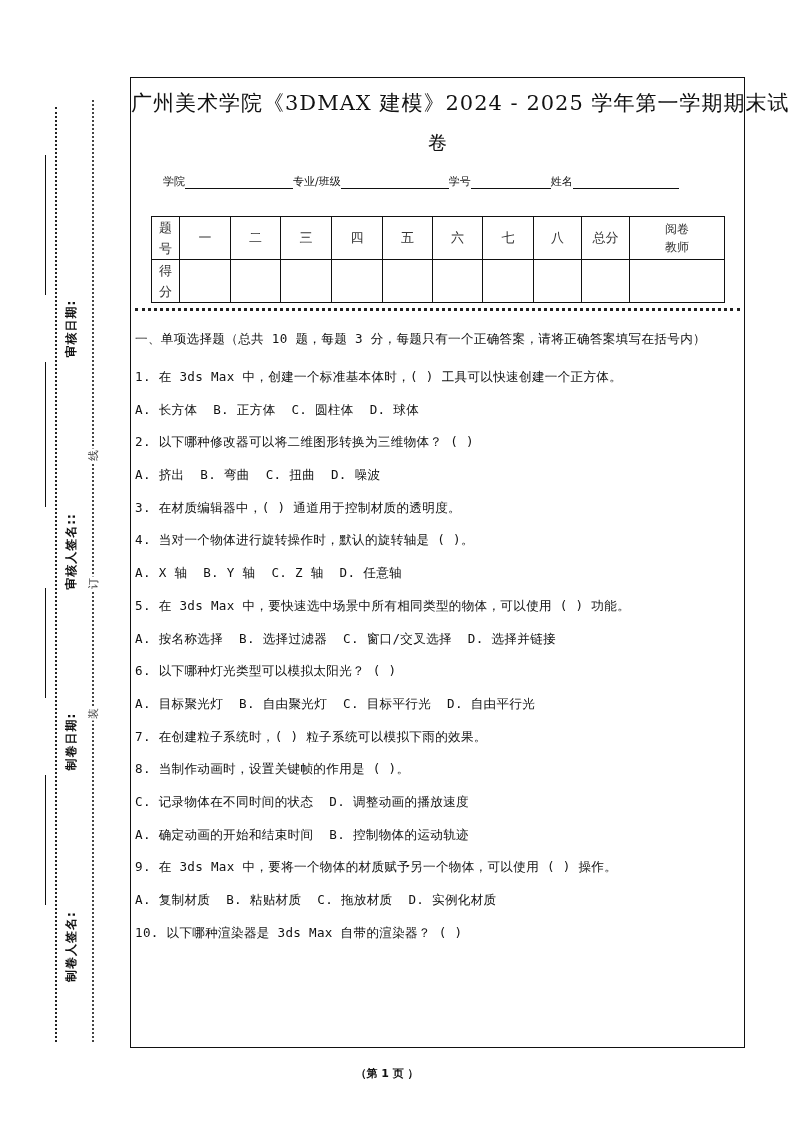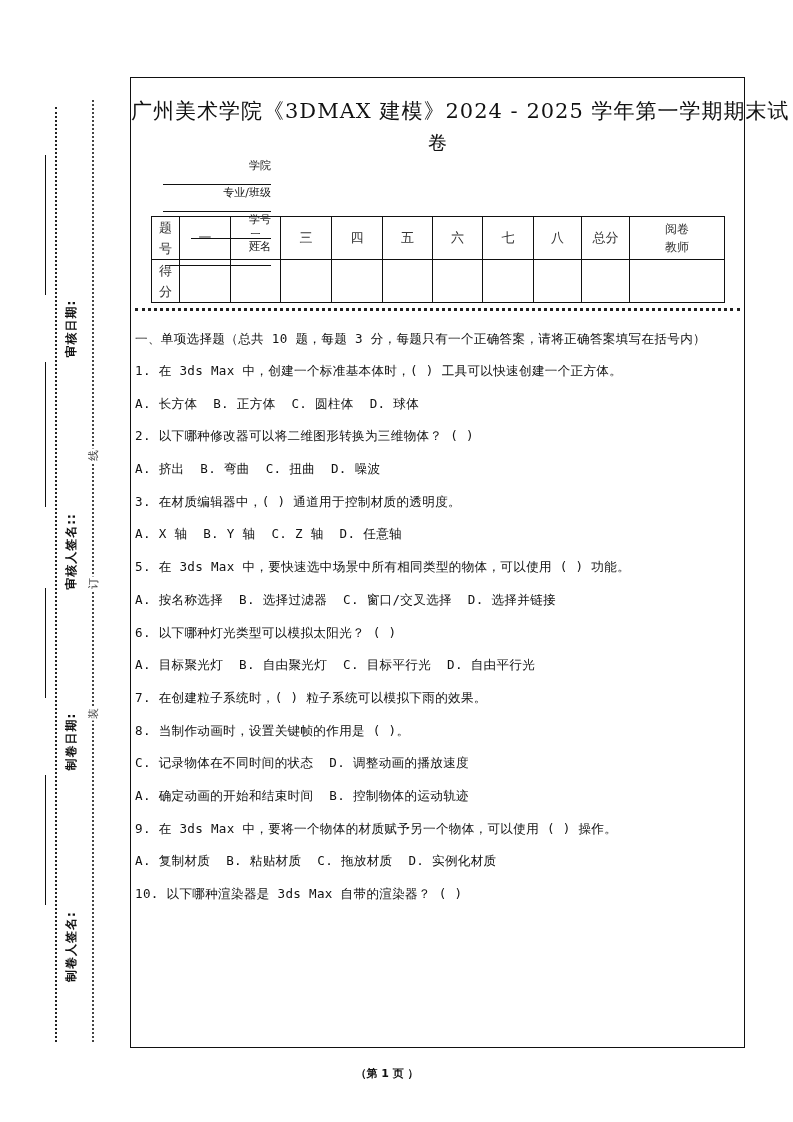--- a/index.html
+++ b/index.html
@@ -15,41 +15,41 @@
   .vlabel { position: absolute; left: 31px; transform-origin: center center;
             font-family: "DejaVu Sans", "Liberation Sans", sans-serif;
             font-weight: bold; font-size: 12px; white-space: nowrap;
             transform: rotate(-90deg); width: 80px; text-align: center; letter-spacing: 1px; }
   .cut-label { position: absolute; left: 86px; font-size: 11px; color: #444;
                background: #fff; transform: rotate(-90deg); width: 14px; text-align: center; }
 
   
   .paper { position: absolute; left: 130px; top: 77px; width: 613px; height: 969px;
            border: 1.5px solid #111; box-sizing: content-box; }
-  .title { position: absolute; left: 0; right: 0; top: 18px; text-align: right;
+  .title { position: absolute; left: 0; right: 0; top: 10px; text-align: right;
            font-size: 21px; letter-spacing: 1px; line-height: 30px; white-space: nowrap; }
   .title-2 { position: absolute; left: 0; right: 0; top: 52px; text-align: center; font-size: 19px; }
 
-  .info-row { position: absolute; top: 80px; left: 32px; font-size: 11px; display: flex; align-items: flex-end; flex-direction: column; }
+  .info-row { position: absolute; top: 96px; left: 32px; font-size: 11px; display: flex; align-items: flex-end; }
   .info-row .lbl { white-space: nowrap; }
   .info-row .blank { display: inline-block; border-bottom: 1px solid #111; height: 11px; }
 
   table.score { position: absolute; left: 20px; top: 138px; border-collapse: collapse;
                 font-size: 13px; color: #333; }
   table.score td { border: 1px solid #111; text-align: center; vertical-align: middle; padding: 0; }
   table.score tr.r1 td { height: 41px; }
   table.score tr.r2 td { height: 42px; }
   table.score td.side { font-size: 13px; line-height: 21px; }
   table.score td.small { font-size: 12px; line-height: 18px; }
 
   .sep { position: absolute; left: 4px; right: 4px; top: 230px; border-top: 3px dotted #222; }
 
   .body { position: absolute; left: 4px; right: 6px; top: 250px;
           font-family: "DejaVu Sans Mono", "Liberation Mono", monospace; font-size: 12.6px; }
-  .section { line-height: 22px; margin-bottom: 10px; padding-right: 4px; letter-spacing: 0.3px; }
+  .section { line-height: 22px; margin-bottom: 16px; padding-right: 4px; letter-spacing: 0.3px; }
   .line { height: 32.7px; line-height: 22px; white-space: nowrap; letter-spacing: 0.3px; }
   .opt { display: inline-block; margin-right: 8px; }
 
   .footer { position: absolute; top: 1066px; left: 0; width: 774px; text-align: center;
             font-family: "DejaVu Sans", "Liberation Sans", sans-serif; font-weight: bold; font-size: 11px; }
 </style>
 </head>
 <body>
 
 <div class="binding">
@@ -144,20 +144,21 @@
     <div class="line">2. 以下哪种修改器可以将二维图形转换为三维物体？ (   )</div>
     <div class="line">
       <span class="opt">A. 挤出</span>
       <span class="opt">B. 弯曲</span>
       <span class="opt">C. 扭曲</span>
       <span class="opt">D. 噪波</span>
     </div>
 
     <div class="line">3. 在材质编辑器中，(   ) 通道用于控制材质的透明度。</div>
 
+    <div class="line">4. 当对一个物体进行旋转操作时，默认的旋转轴是 (   )。</div>
     <div class="line">
       <span class="opt">A. X 轴</span>
       <span class="opt">B. Y 轴</span>
       <span class="opt">C. Z 轴</span>
       <span class="opt">D. 任意轴</span>
     </div>
 
     <div class="line">5. 在 3ds Max 中，要快速选中场景中所有相同类型的物体，可以使用 (   ) 功能。</div>
     <div class="line">
       <span class="opt">A. 按名称选择</span>

